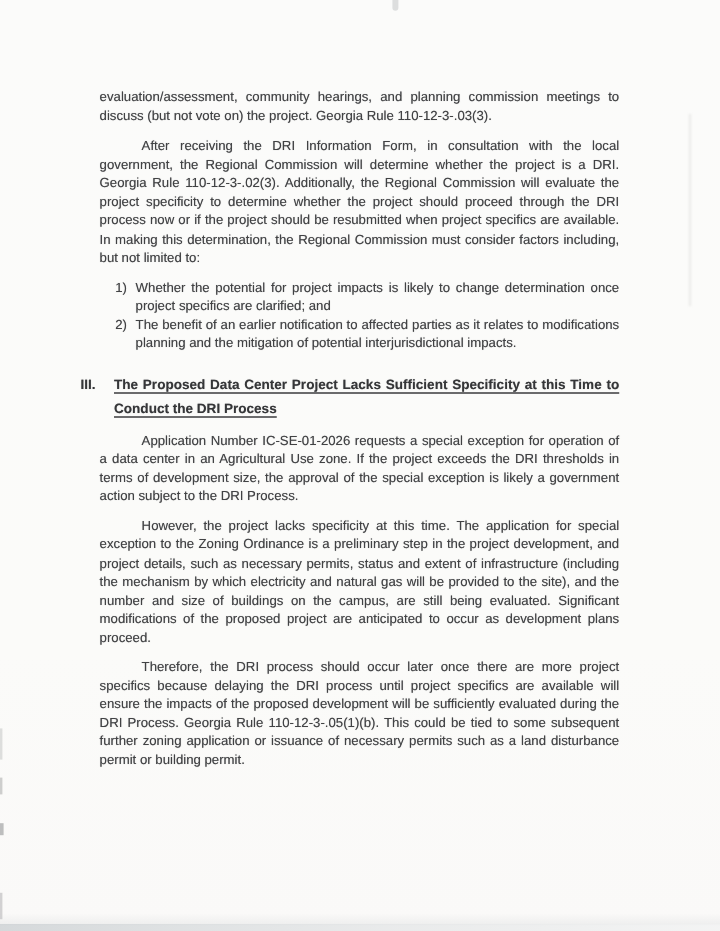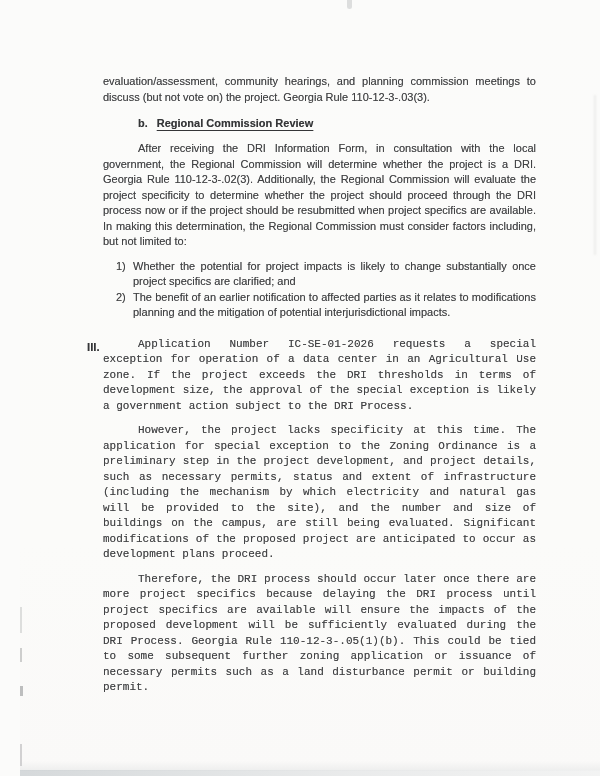--- a/index.html
+++ b/index.html
@@ -11,40 +11,39 @@
     height: 776px;
     background: #fbfbfa;
     overflow: hidden;
     position: relative;
     font-family: "Liberation Sans", sans-serif;
   }
   .page {
     position: absolute;
     inset: 0;
     background: linear-gradient(180deg, #fbfbfa 0%, #fbfbf9 70%, #faf9f8 100%);
-    margin-left: 20px;
   }
   .content {
     position: absolute;
     left: 83px;
     top: 74px;
     width: 433px;
     color: #414244;
     font-size: 11px;
     line-height: 15.5px;
     text-align: justify;
     text-shadow: 0 0 0.6px rgba(70,70,72,0.55);
   }
   .para {
     margin: 0;
   }
   .para.indent {
     text-indent: 35px;
   }
-  .mt-sm { margin-top: 9px; font-family: Liberation Mono, monospace; }
+  .mt-sm { margin-top: 9px; }
   .mt-md { margin-top: 10px; }
 
   .subheading {
     margin-top: 10px;
     padding-left: 35px;
     font-weight: bold;
     color: #353638;
     line-height: 16px;
     text-align: left;
   }
@@ -131,40 +130,37 @@
 </style>
 </head>
 <body>
 
 <div class="page">
 
   <div class="content">
 
     <p class="para">evaluation/assessment, community hearings, and planning commission meetings to discuss (but not vote on) the project.  Georgia Rule 110-12-3-.03(3).</p>
 
-    <div class="subheading">
-      <span class="h-num">b.</span><span class="h-title">Regional Commission Review</span>
-    </div>
 
     <p class="para indent mt-md">After receiving the DRI Information Form, in consultation with the local government, the Regional Commission will determine whether the project is a DRI.  Georgia Rule 110-12-3-.02(3).  Additionally, the Regional Commission will evaluate the project specificity to determine whether the project should proceed through the DRI process now or if the project should be resubmitted when project specifics are available.  In making this determination, the Regional Commission must consider factors including, but not limited to:</p>
 
     <div class="numlist">
       <div class="numlist-item">
         <span class="li-num">1)</span>
-        <span class="li-text">Whether the potential for project impacts is likely to change substantially once project specifics are clarified; and</span>
+        <span class="li-text">Whether the potential for project impacts is likely to change determination once project specifics are clarified; and</span>
       </div>
       <div class="numlist-item">
         <span class="li-num">2)</span>
         <span class="li-text">The benefit of an earlier notification to affected parties as it relates to modifications planning and the mitigation of potential interjurisdictional impacts.</span>
       </div>
     </div>
 
 
     <div class="main-heading">
-      <span class="h-num">III.</span>
+      <span class="h-num">III.</span><span class="h-title">The Proposed Data Center Project Lacks Sufficient Specificity at this Time to Conduct the DRI Process</span>
     </div>
 
     <p class="para indent mt-sm">Application Number IC-SE-01-2026 requests a special exception for operation of a data center in an Agricultural Use zone.  If the project exceeds the DRI thresholds in terms of development size, the approval of the special exception is likely a government action subject to the DRI Process.</p>
 
     <p class="para indent mt-sm">However, the project lacks specificity at this time.  The application for special exception to the Zoning Ordinance is a preliminary step in the project development, and project details, such as necessary permits, status and extent of infrastructure (including the mechanism by which electricity and natural gas will be provided to the site), and the number and size of buildings on the campus, are still being evaluated.  Significant modifications of the proposed project are anticipated to occur as development plans proceed.</p>
 
     <p class="para indent mt-sm">Therefore, the DRI process should occur later once there are more project specifics because delaying the DRI process until project specifics are available will ensure the impacts of the proposed development will be sufficiently evaluated during the DRI Process.  Georgia Rule 110-12-3-.05(1)(b).  This could be tied to some subsequent further zoning application or issuance of necessary permits such as a land disturbance permit or building permit.</p>
 
   </div>
 

